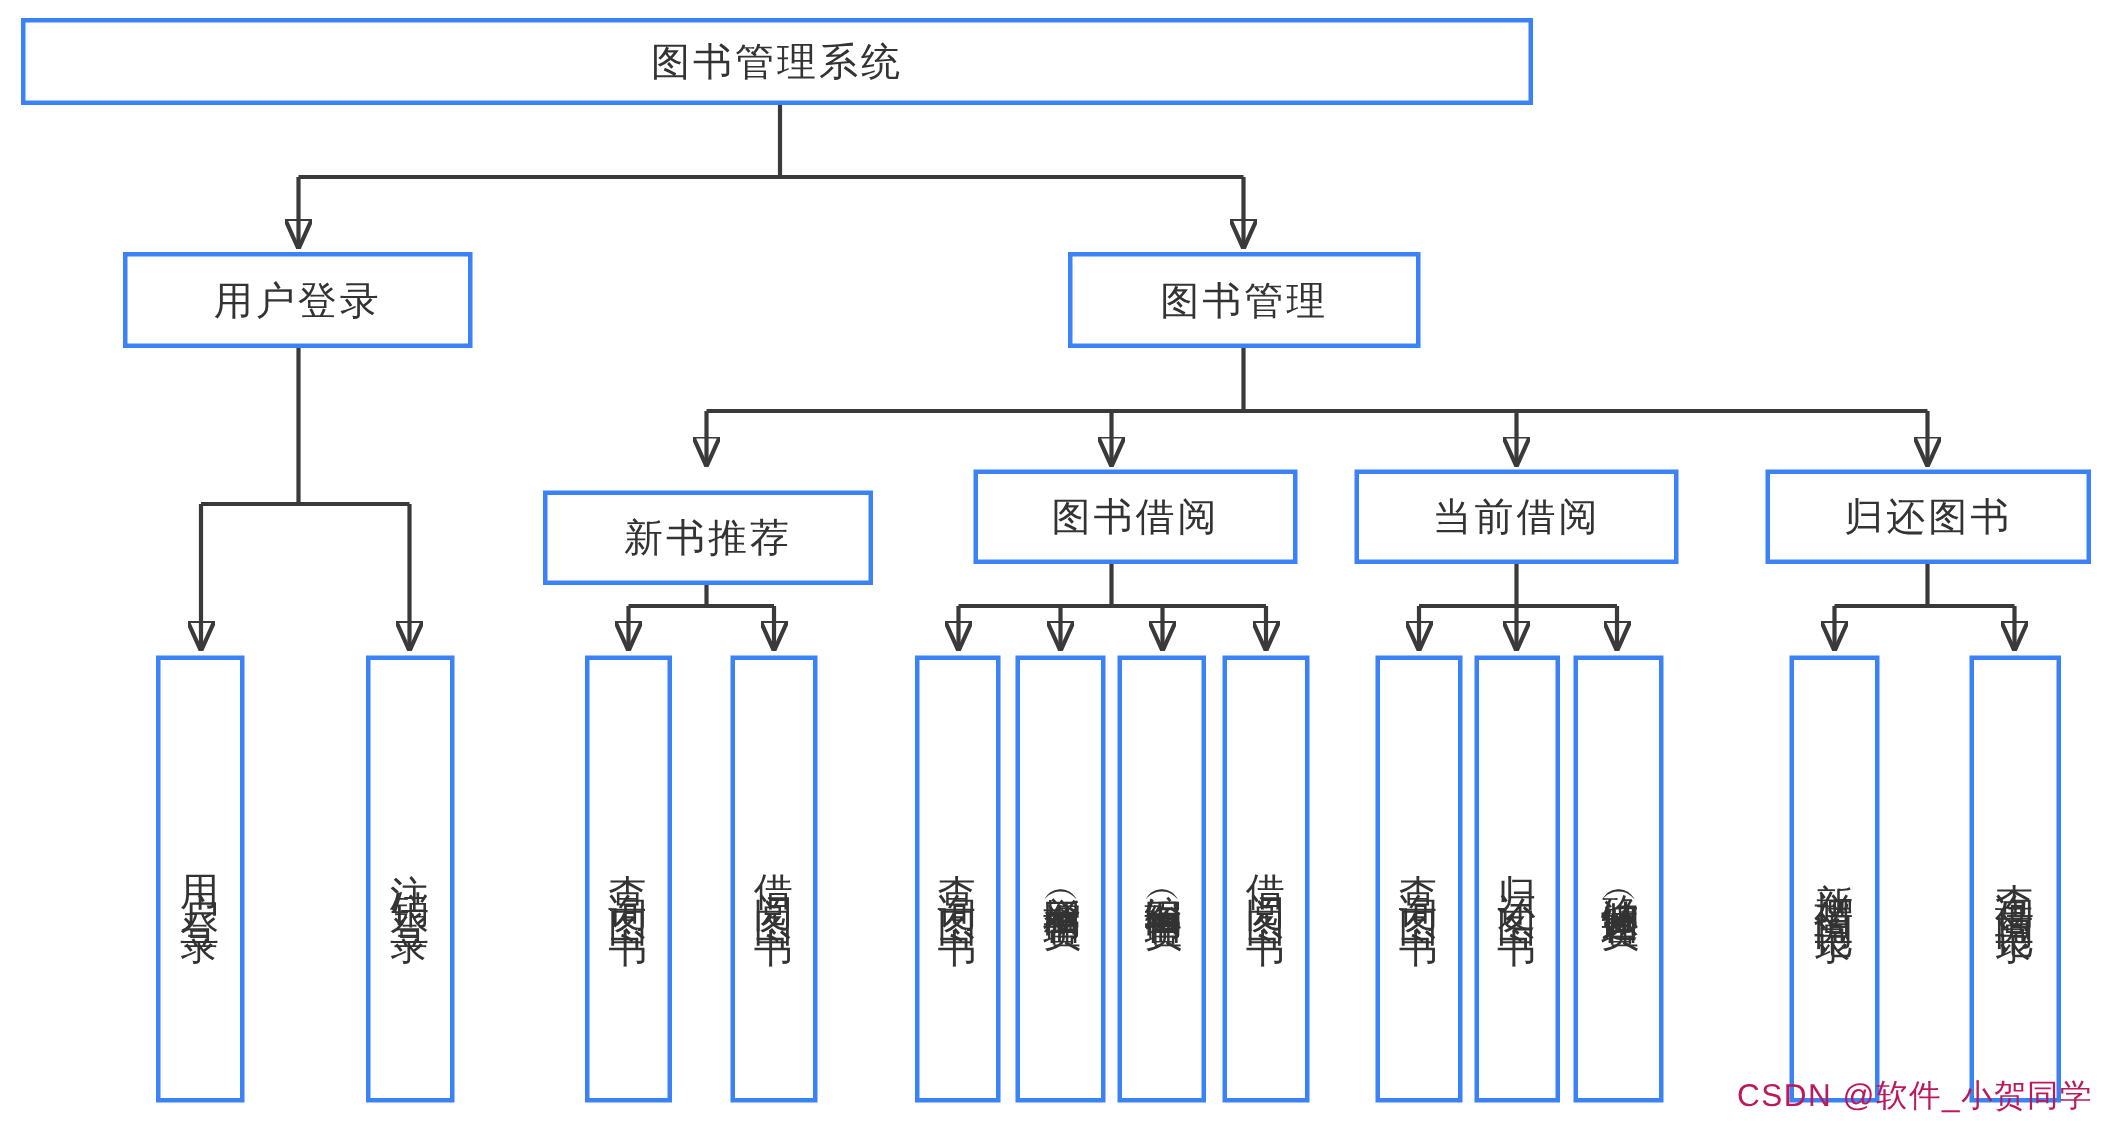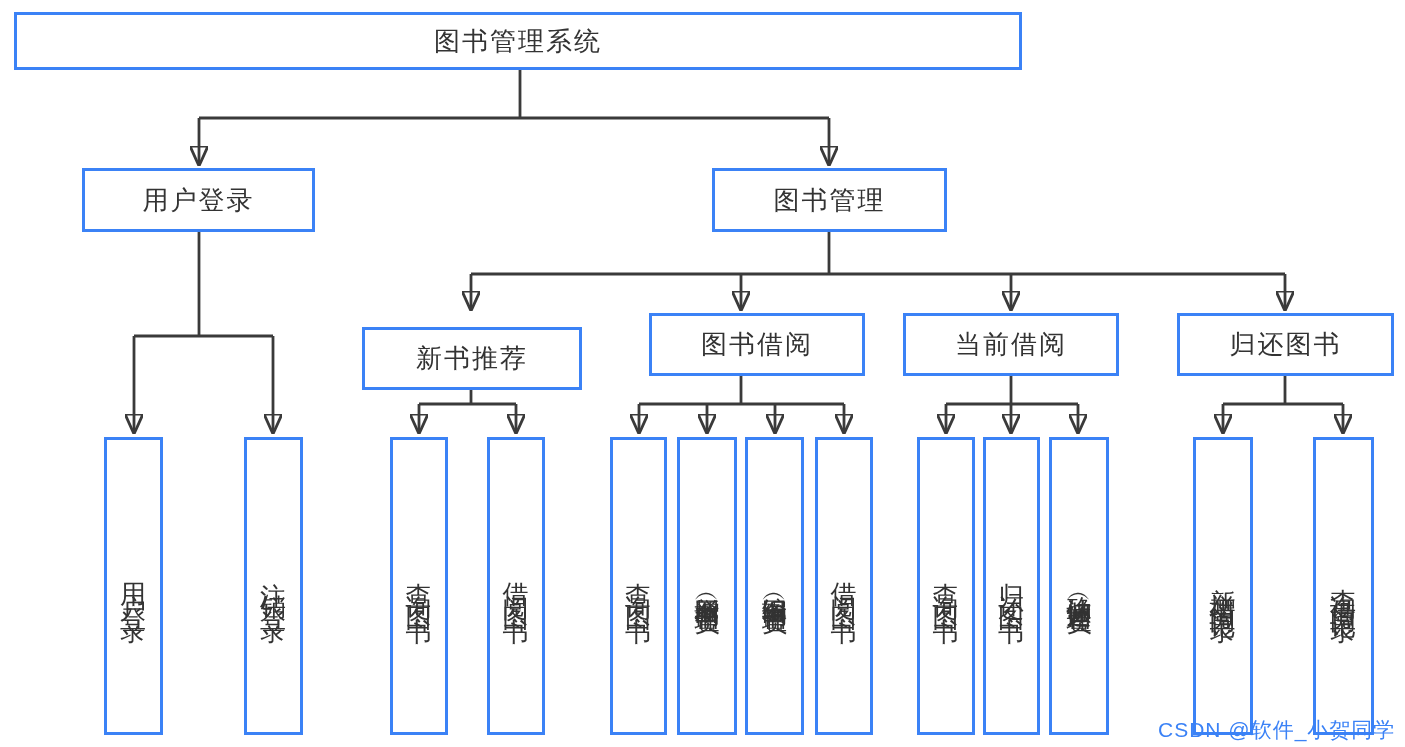--- a/index.html
+++ b/index.html
@@ -44,21 +44,21 @@
   .v4 { letter-spacing: 12px; }
   .v6 { letter-spacing: 6px; }
   .v9 { letter-spacing: 2px; font-size: 25px; }
   .watermark {
     position: absolute;
     left: 1158px;
     top: 716px;
     z-index: 3;
     font-size: 21px;
     letter-spacing: 1px;
-    color: #3b82f6;
+    color: #be185d;
     white-space: nowrap;
   }
 </style>
 </head>
 <body>
 
 <div class="stage">
 
   <svg class="wires" viewBox="0 0 1405 747" xmlns="http://www.w3.org/2000/svg">
     <defs>

